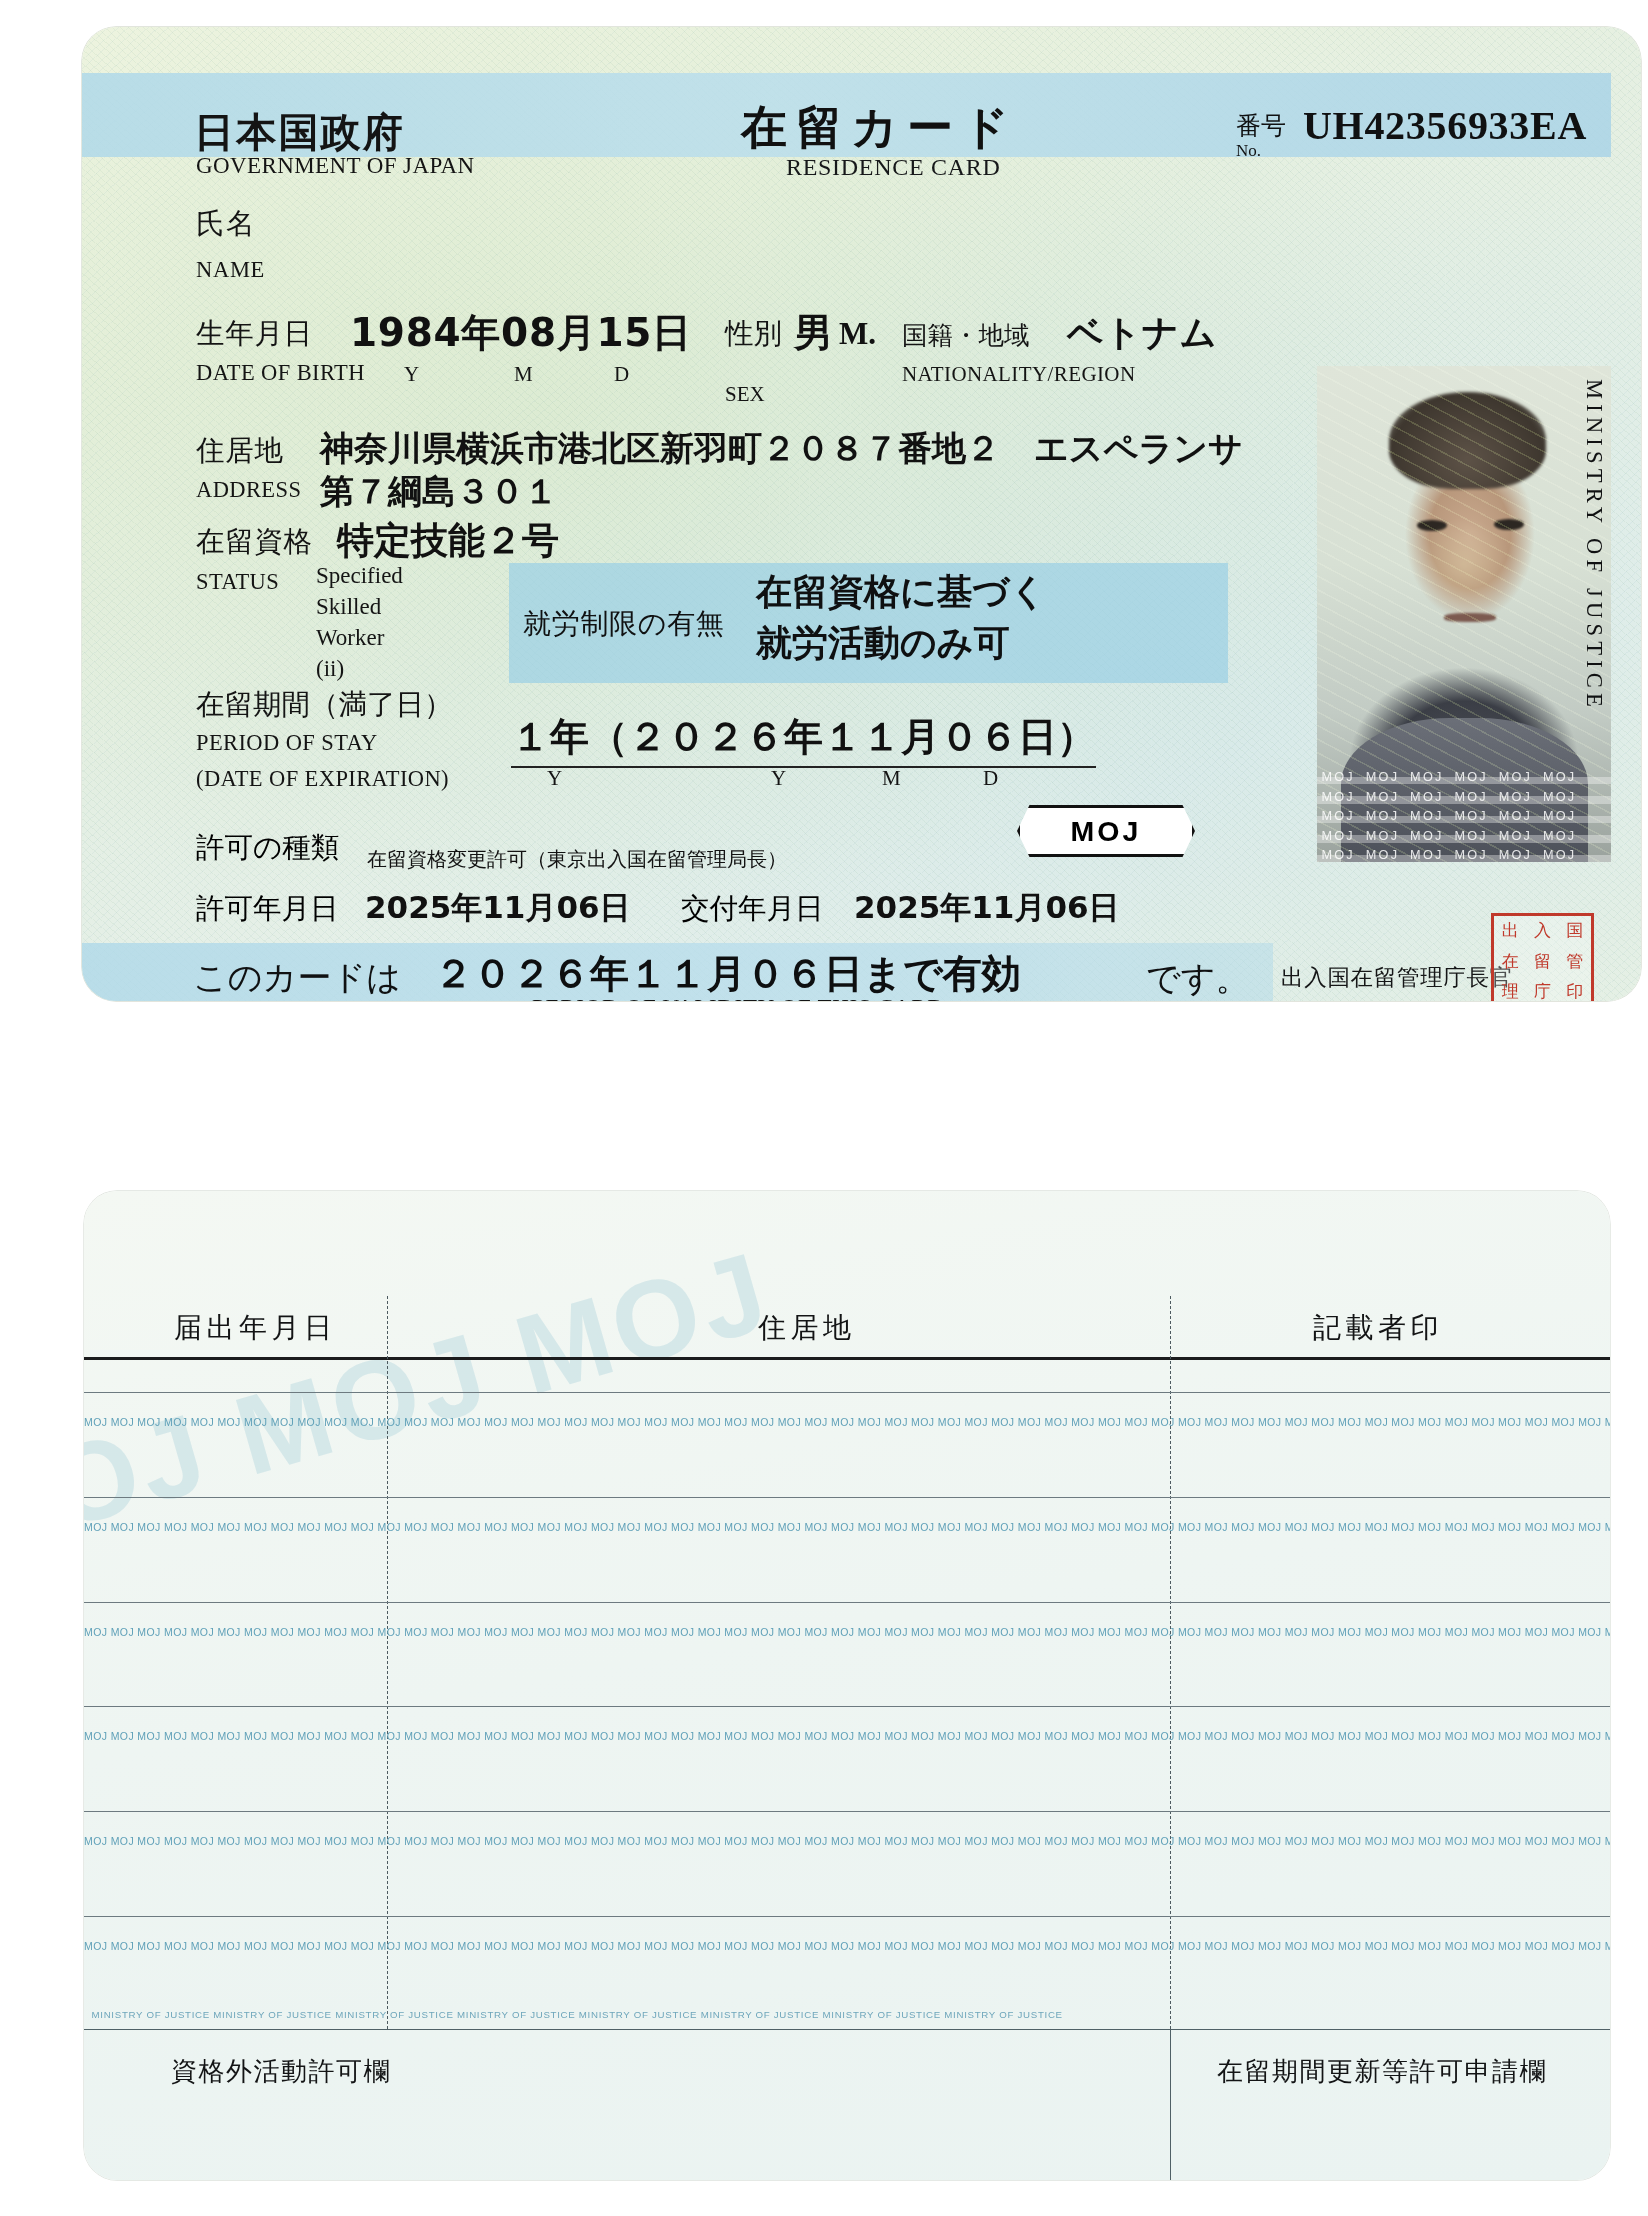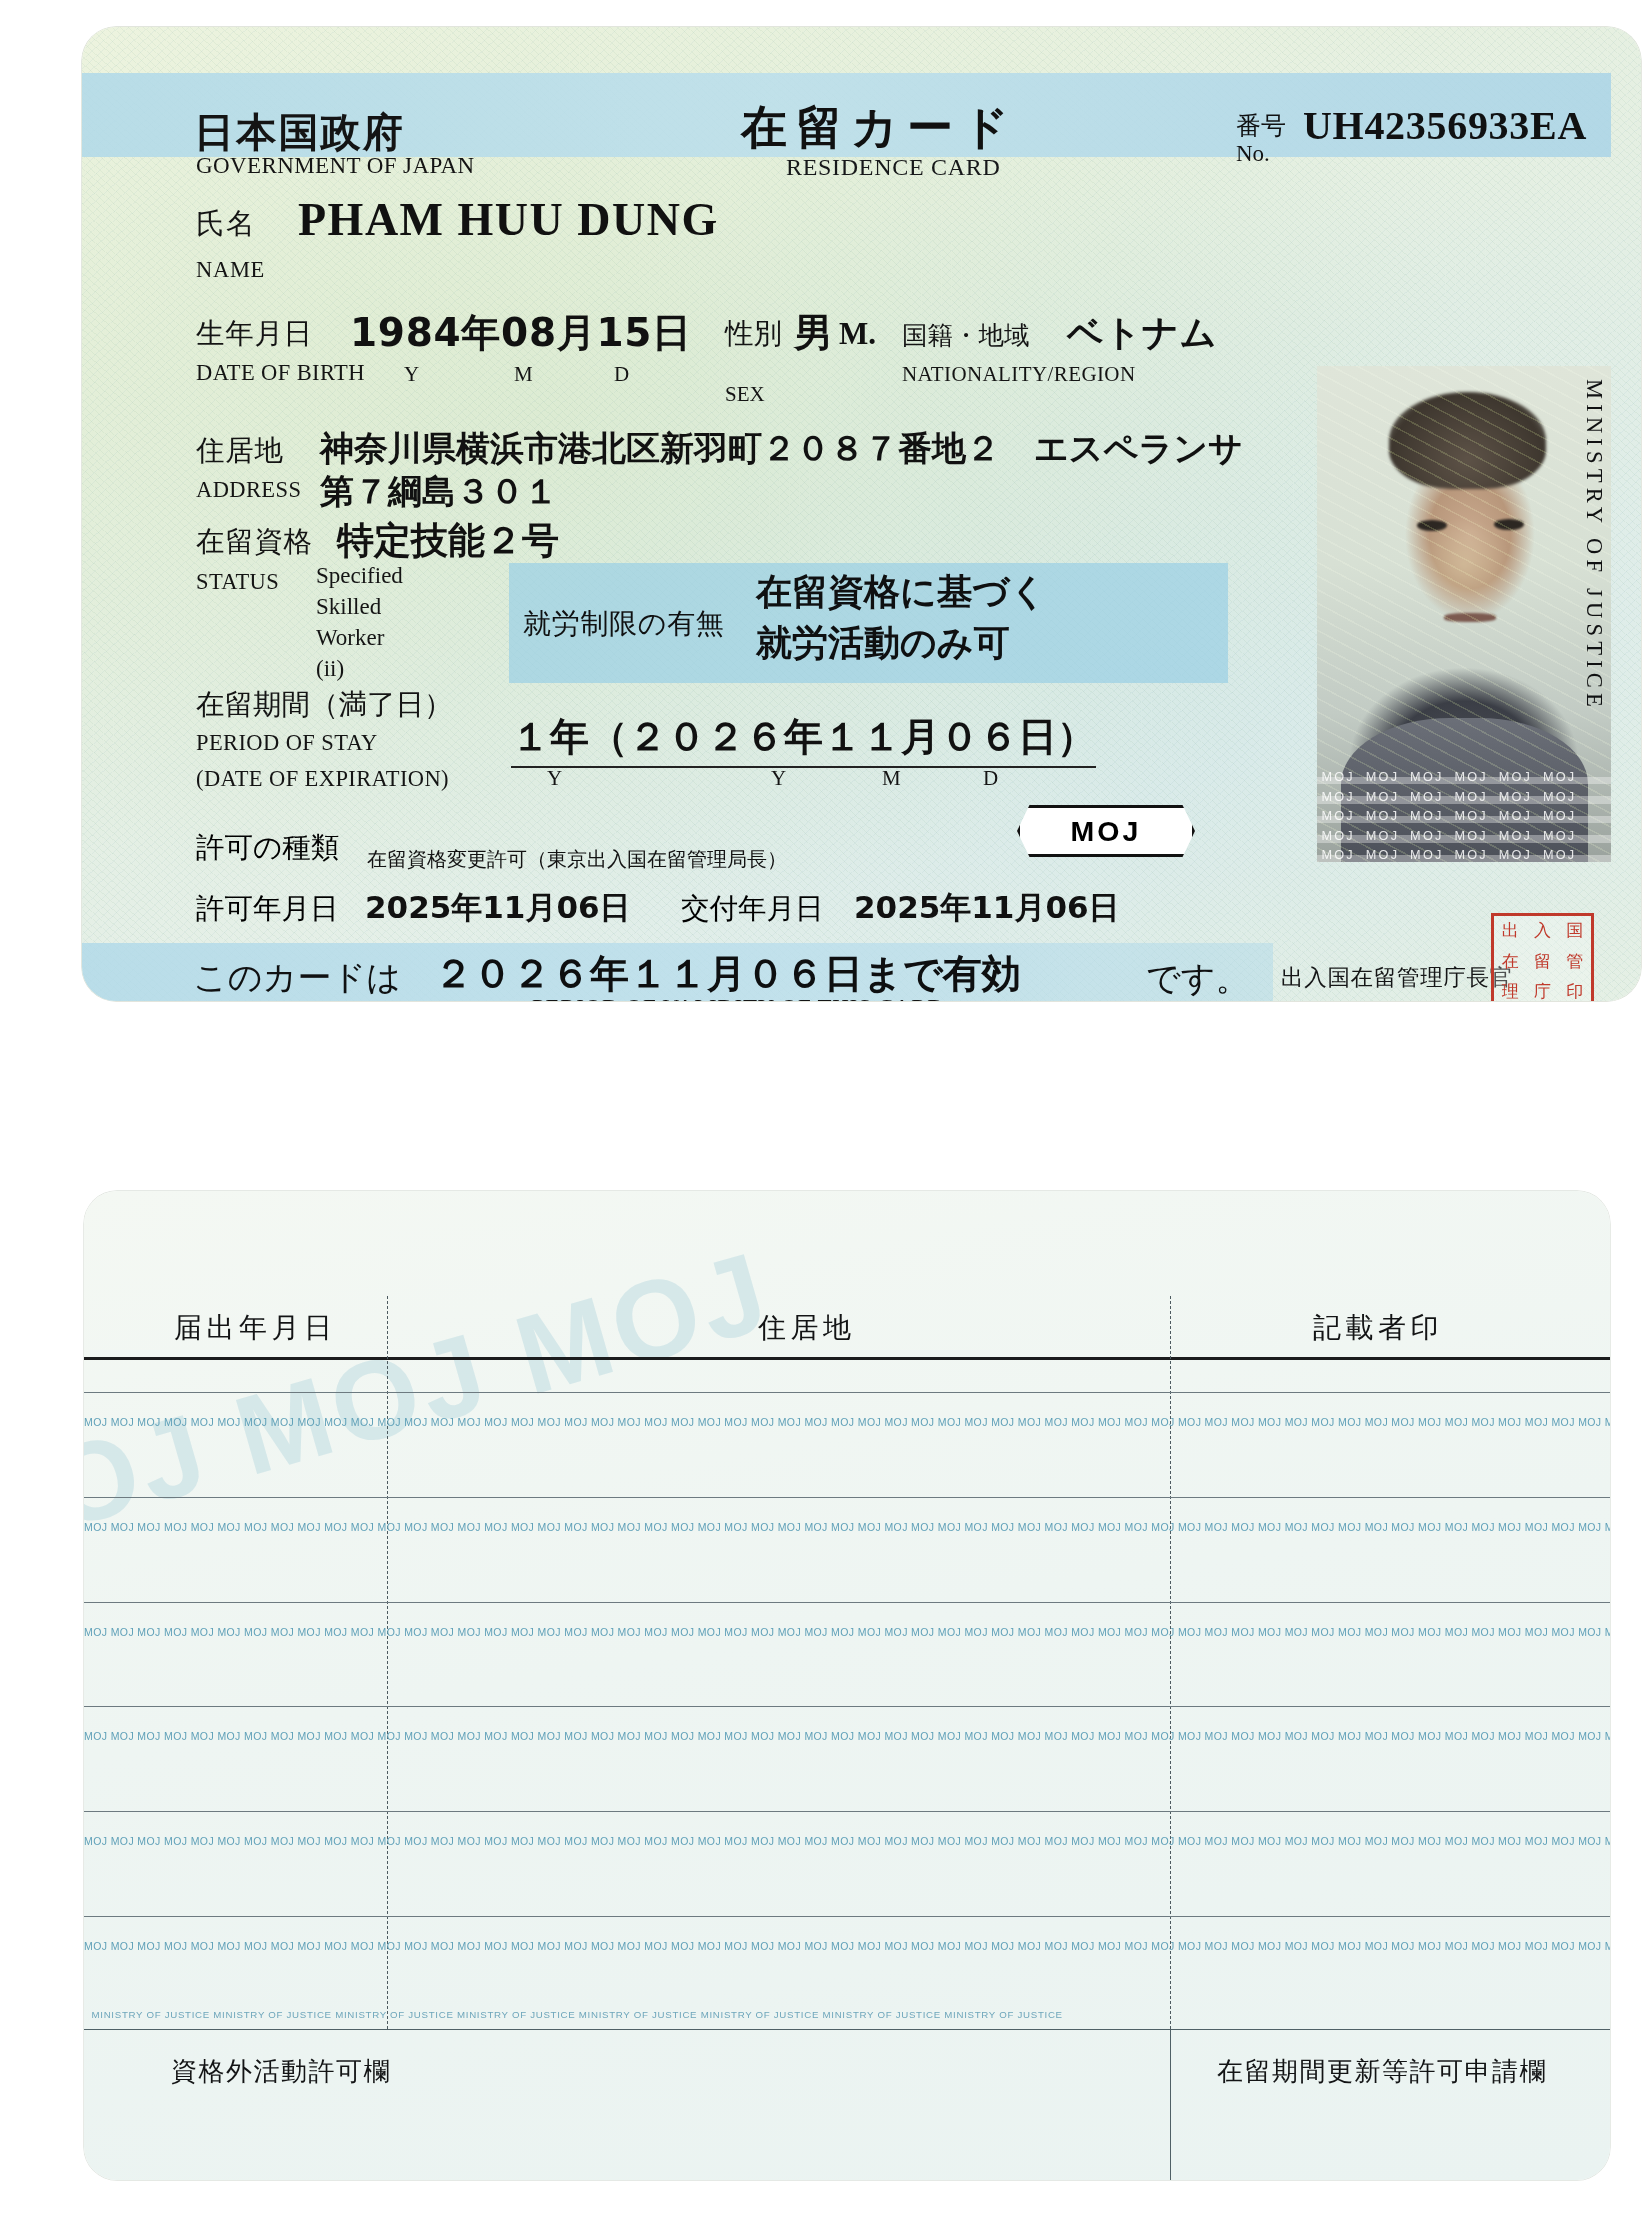--- a/index.html
+++ b/index.html
@@ -69,21 +69,21 @@
   .title-en {
     position: absolute; left: 704px; top: 127px;
     font-size: 24px; letter-spacing: 0.7px; color: #16181a;
   }
   .no-label-ja {
     position: absolute; left: 1154px; top: 82px;
     font-size: 25px; font-family: "DejaVu Sans", sans-serif; color: #101112;
   }
   .no-label-en {
     position: absolute; left: 1154px; top: 114px;
-    font-size: 23px; color: #121314;
+    font-size: 17px; color: #121314;
   }
   .card-number {
     position: absolute; left: 1221px; top: 75px;
     font-size: 40px; font-weight: bold; letter-spacing: 0.7px;
     color: #101112;
     font-family: "Liberation Serif", serif;
   }
 
   
   .lbl-ja { font-family: "DejaVu Sans", sans-serif; color: #141414; }
@@ -381,21 +381,20 @@
     <div class="gov-ja lbl-ja">日本国政府</div>
     <div class="gov-en lbl-en">GOVERNMENT OF JAPAN</div>
     <div class="title-ja">在留カード</div>
     <div class="title-en">RESIDENCE CARD</div>
     <div class="no-label-ja">番号</div>
     <div class="no-label-en">No.</div>
     <div class="card-number">UH42356933EA</div>
 
     <div class="name-lbl-ja lbl-ja">氏名</div>
     <div class="name-lbl-en lbl-en">NAME</div>
-    <div class="name-value">PHAM  HUU  DUNG</div>
 
     <div class="dob-lbl-ja lbl-ja">生年月日</div>
     <div class="dob-lbl-en lbl-en">DATE OF BIRTH</div>
     <div class="dob-value">1984年08月15日</div>
     <div class="ymd-y lbl-en">Y</div>
     <div class="ymd-m lbl-en">M</div>
     <div class="ymd-d lbl-en">D</div>
 
     <div class="sex-lbl-ja lbl-ja">性別</div>
     <div class="sex-lbl-en lbl-en">SEX</div>

